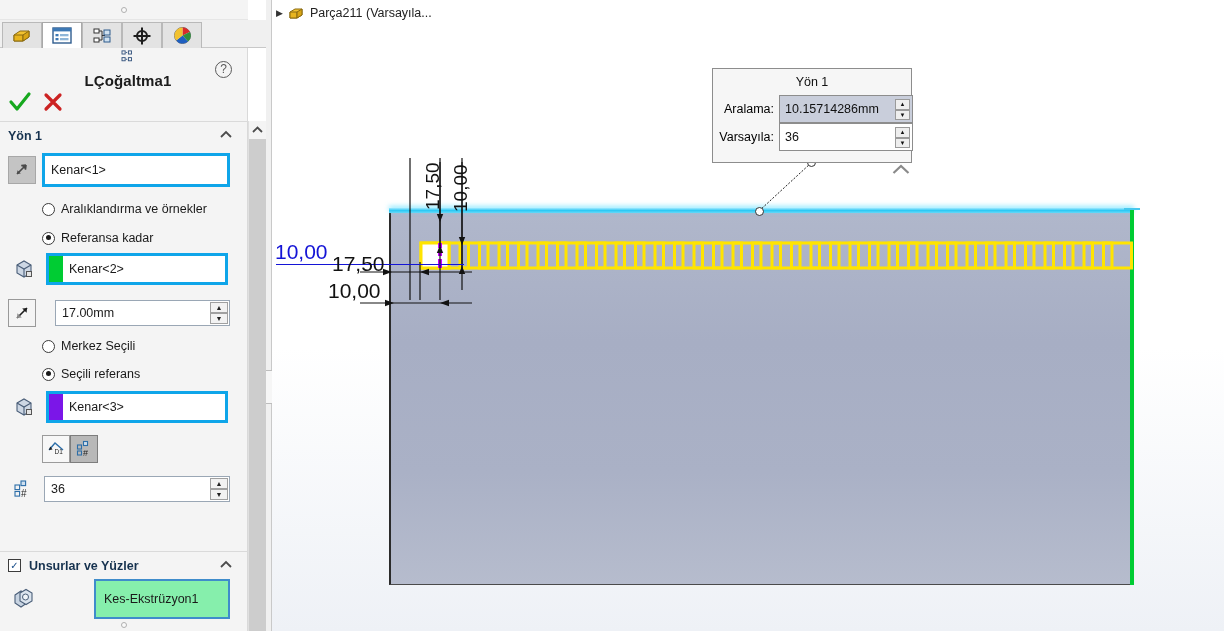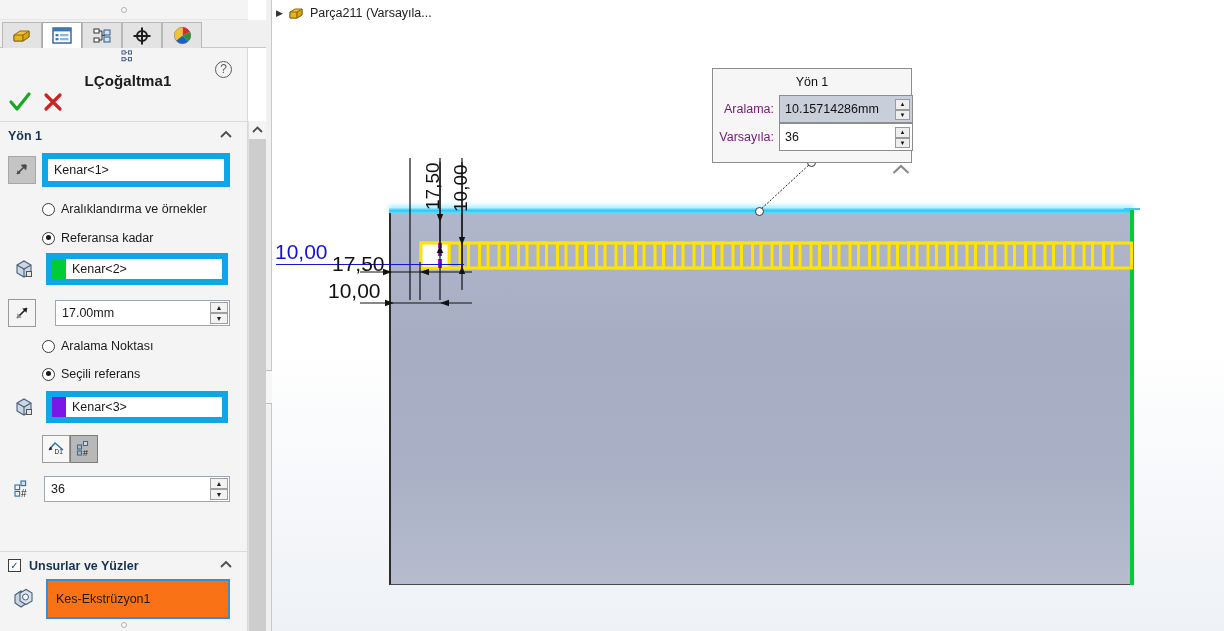--- a/index.html
+++ b/index.html
@@ -97,21 +97,21 @@
   .row { position: absolute; left: 0; width: 248px; }
 
   .sel-icon {
     width: 28px; height: 28px; border: 1px solid #a7a7a7; background: #c4c4c4;
     display: flex; align-items: center; justify-content: center;
   }
   .sel-icon.plain { background: #f4f4f4; border-color: #999; }
   .sel-icon.noborder { border: none; background: transparent; }
 
   .txtbox {
-    height: 34px; border: 6px solid #0ea5e9; background: #ffffff;
+    height: 34px; border: 3px solid #0ea5e9; background: #ffffff;
     display: flex; align-items: center; font-size: 12.5px; color: #1a1a1a;
     padding-left: 6px;
   }
   .txtbox.tall { height: 32px; }
   .colorchip { width: 14px; height: 100%; flex: 0 0 14px; }
 
   .radio-row { display: flex; align-items: center; gap: 6px; font-size: 12.5px; color: #1a1a1a; cursor: pointer; }
   .radio {
     width: 13px; height: 13px; border: 1.6px solid #3b3b3b; border-radius: 50%;
     background: #fff; position: relative; flex: 0 0 13px;
@@ -142,23 +142,24 @@
   }
   .togbtn.pressed { background: #b8b8b8; border-color: #7d7d7d; }
 
   .chkbox {
     width: 13px; height: 13px; border: 1px solid #3c3c3c; background: #fff;
     display: flex; align-items: center; justify-content: center;
     font-size: 10px; color: #1a4e8a; flex: 0 0 13px;
   }
 
   .featbox {
-    height: 40px; border: 2px solid #3f8ccb; background: #f97316;
+    height: 40px; border: 2px solid #3f8ccb; background: #86efac;
     display: flex; align-items: center; font-size: 12.5px; color: #1a1a1a;
     padding-left: 8px;
+    margin-left: 48px;
   }
 
   
   .pscroll {
     position: absolute; left: 248px; top: 121px; width: 17px; height: 510px;
     background: #f0f0f0; border-left: 1px solid #e0e0e0;
   }
   .pscroll-up {
     position: absolute; left: 0; top: 0; width: 17px; height: 18px;
     background: #f4f4f4; display: flex; align-items: center; justify-content: center;
@@ -239,21 +240,21 @@
   }
   .callout-title {
     height: 26px; display: flex; align-items: center; justify-content: center;
     font-size: 12.5px; color: #111;
   }
   .callout-row {
     position: absolute; left: 0; width: 200px; height: 28px;
     display: flex; align-items: center;
   }
   .callout-label {
-    width: 66px; text-align: right; padding-right: 5px; font-size: 12.5px; color: #701a75;
+    width: 66px; text-align: right; padding-right: 5px; font-size: 12.5px; color: #000000;
   }
   .callout-field {
     width: 134px; height: 28px; border: 1px solid #8d8d8d;
     display: flex; align-items: center; padding-left: 5px;
     font-size: 12.5px; position: relative; background: #fff;
   }
   .callout-field.grey { background: #c9cedb; }
   .cspin {
     position: absolute; right: 2px; top: 3px; width: 15px; height: 21px;
     display: flex; flex-direction: column;
@@ -419,21 +420,21 @@
           <span>17.00mm</span>
           <span class="spin" style="height:22px;">
             <div>▲</div>
             <div>▼</div>
           </span>
         </div>
       </div>
 
       <div class="row radio-row" style="top:218px; padding-left:42px;">
         <span class="radio"></span>
-        <span>Aralama Noktası</span>
+        <span>Merkez Seçili</span>
       </div>
       <div class="row radio-row" style="top:246px; padding-left:42px;">
         <span class="radio on"></span>
         <span>Seçili referans</span>
       </div>
 
       <div class="row" style="top:270px; display:flex; align-items:center; gap:8px; padding:0 20px 0 10px;">
         <div class="sel-icon noborder">
           <svg width="22" height="22" viewBox="0 0 22 22">
             <path d="M4 7 L11 3 L18 7 L18 15 L11 19 L4 15 Z" fill="#cdd7e4" stroke="#4a5e78" stroke-width="1.1"></path>

